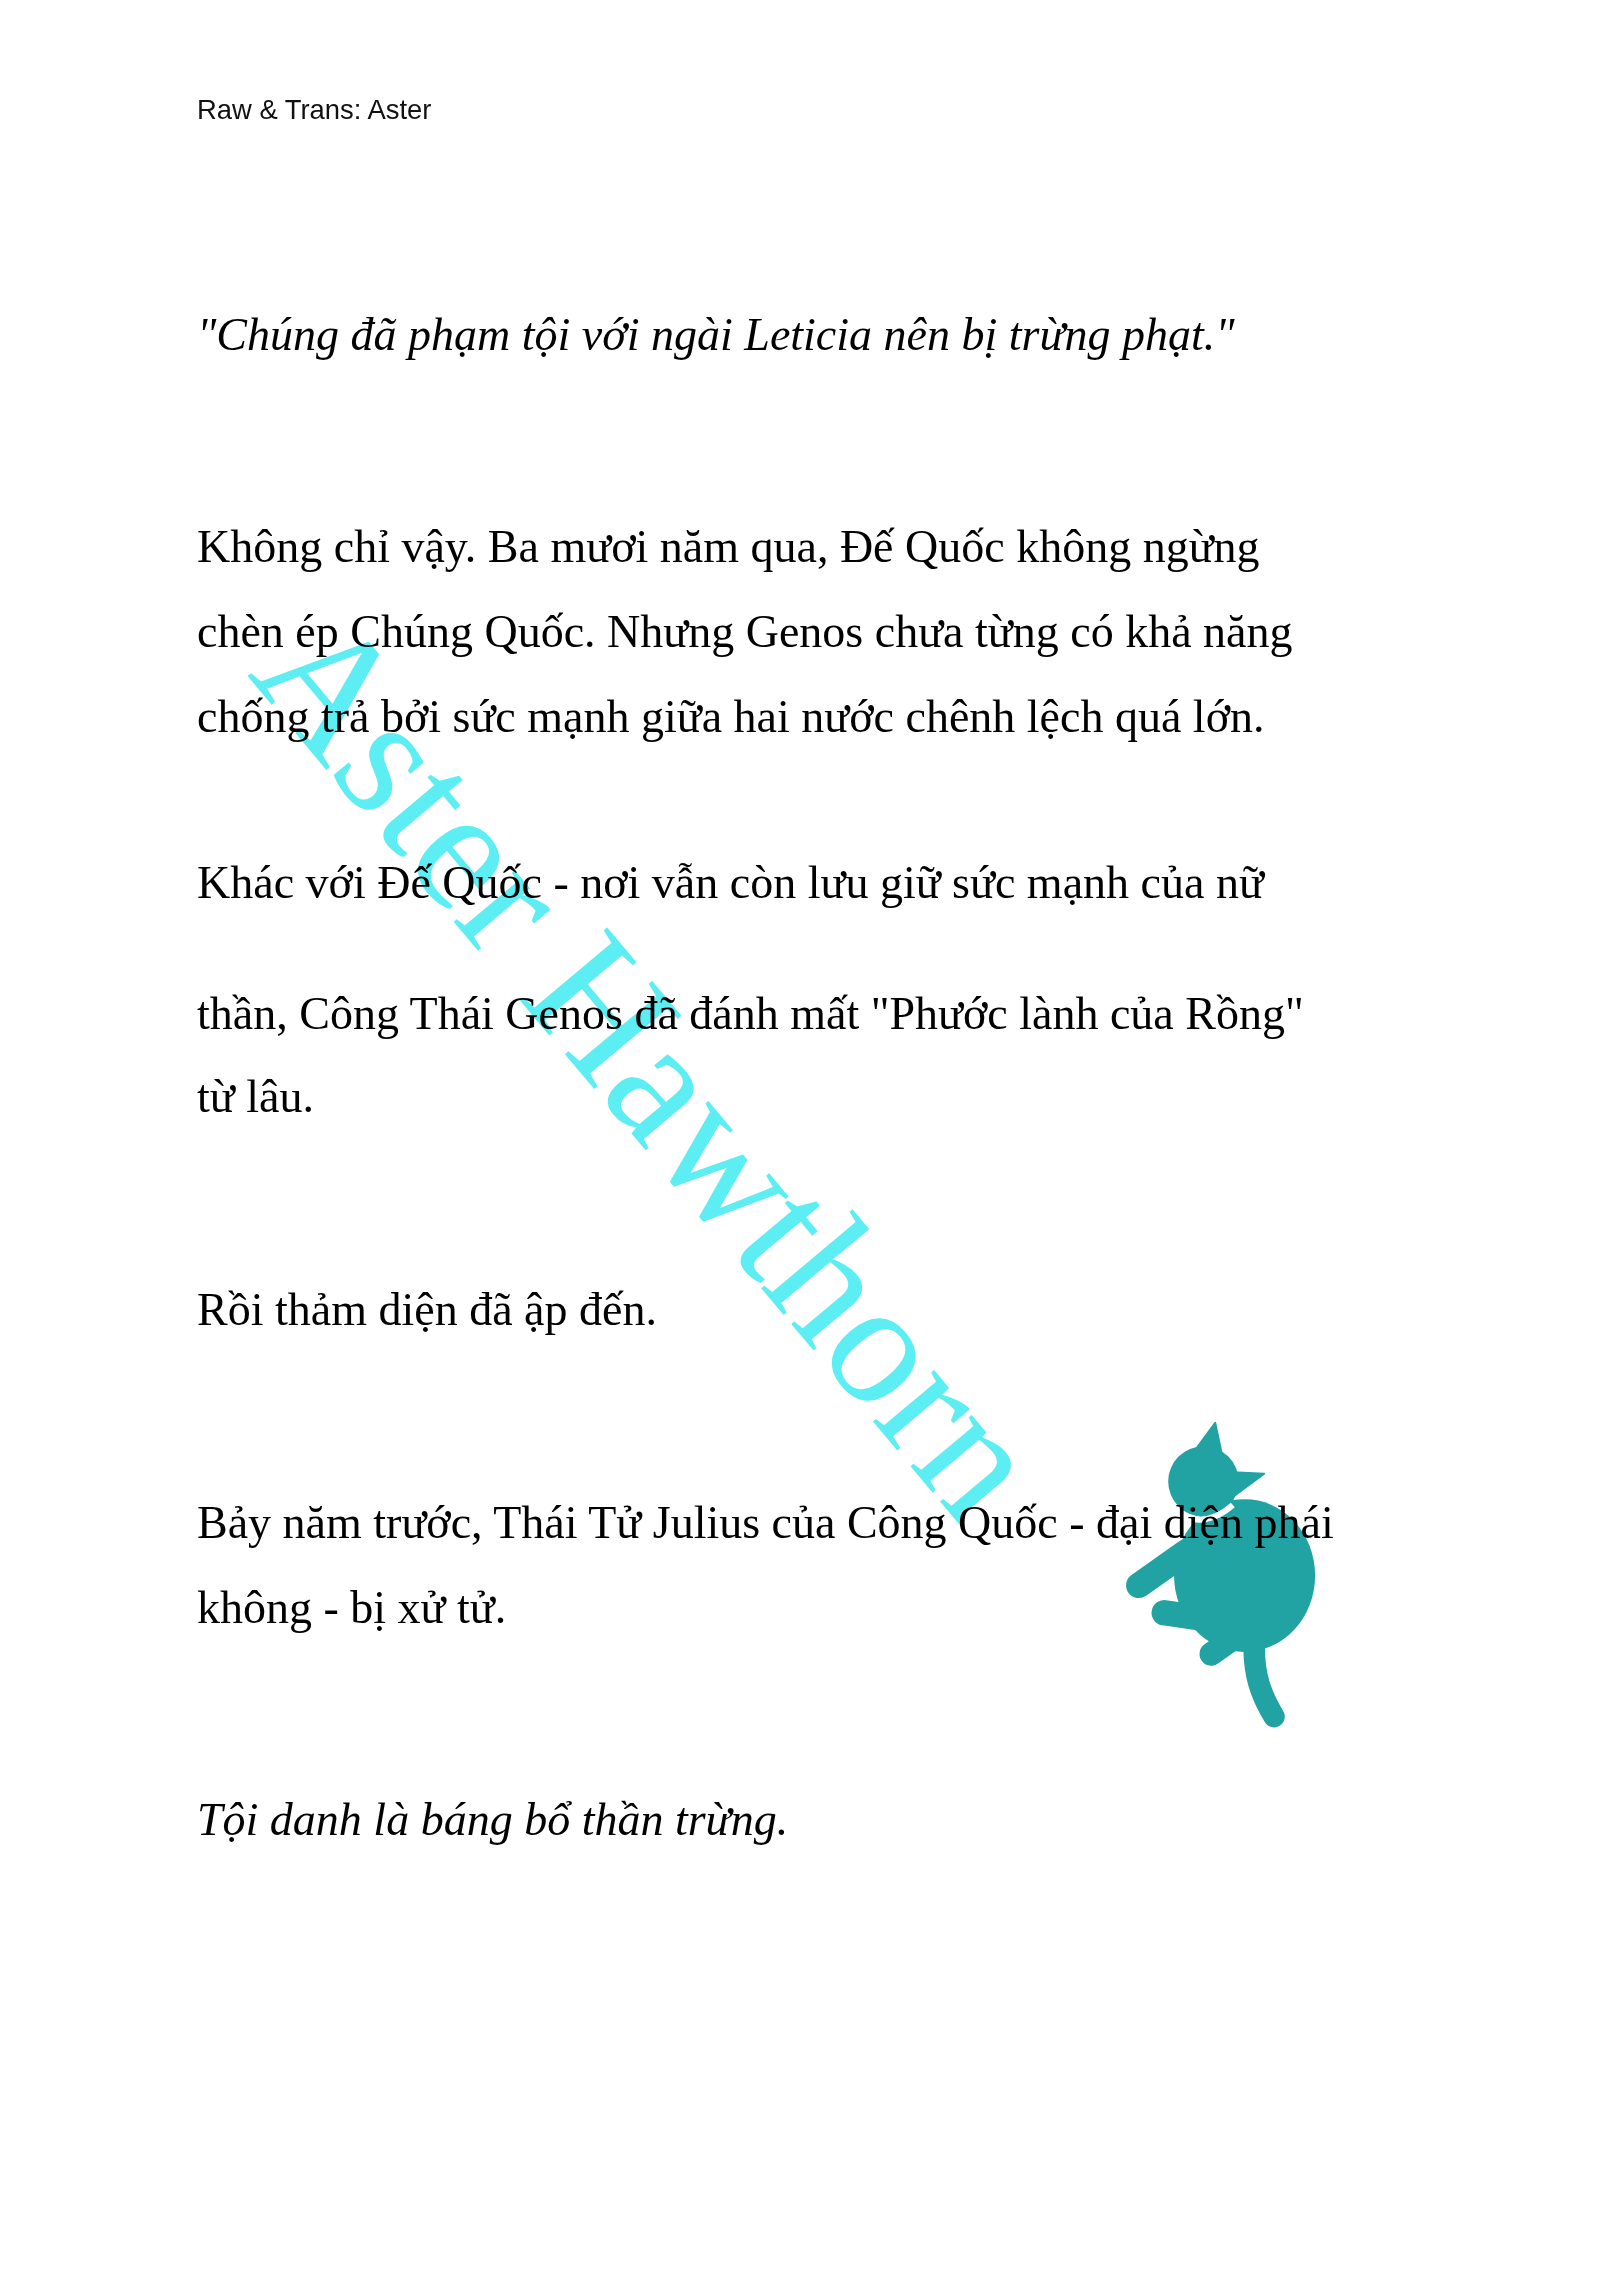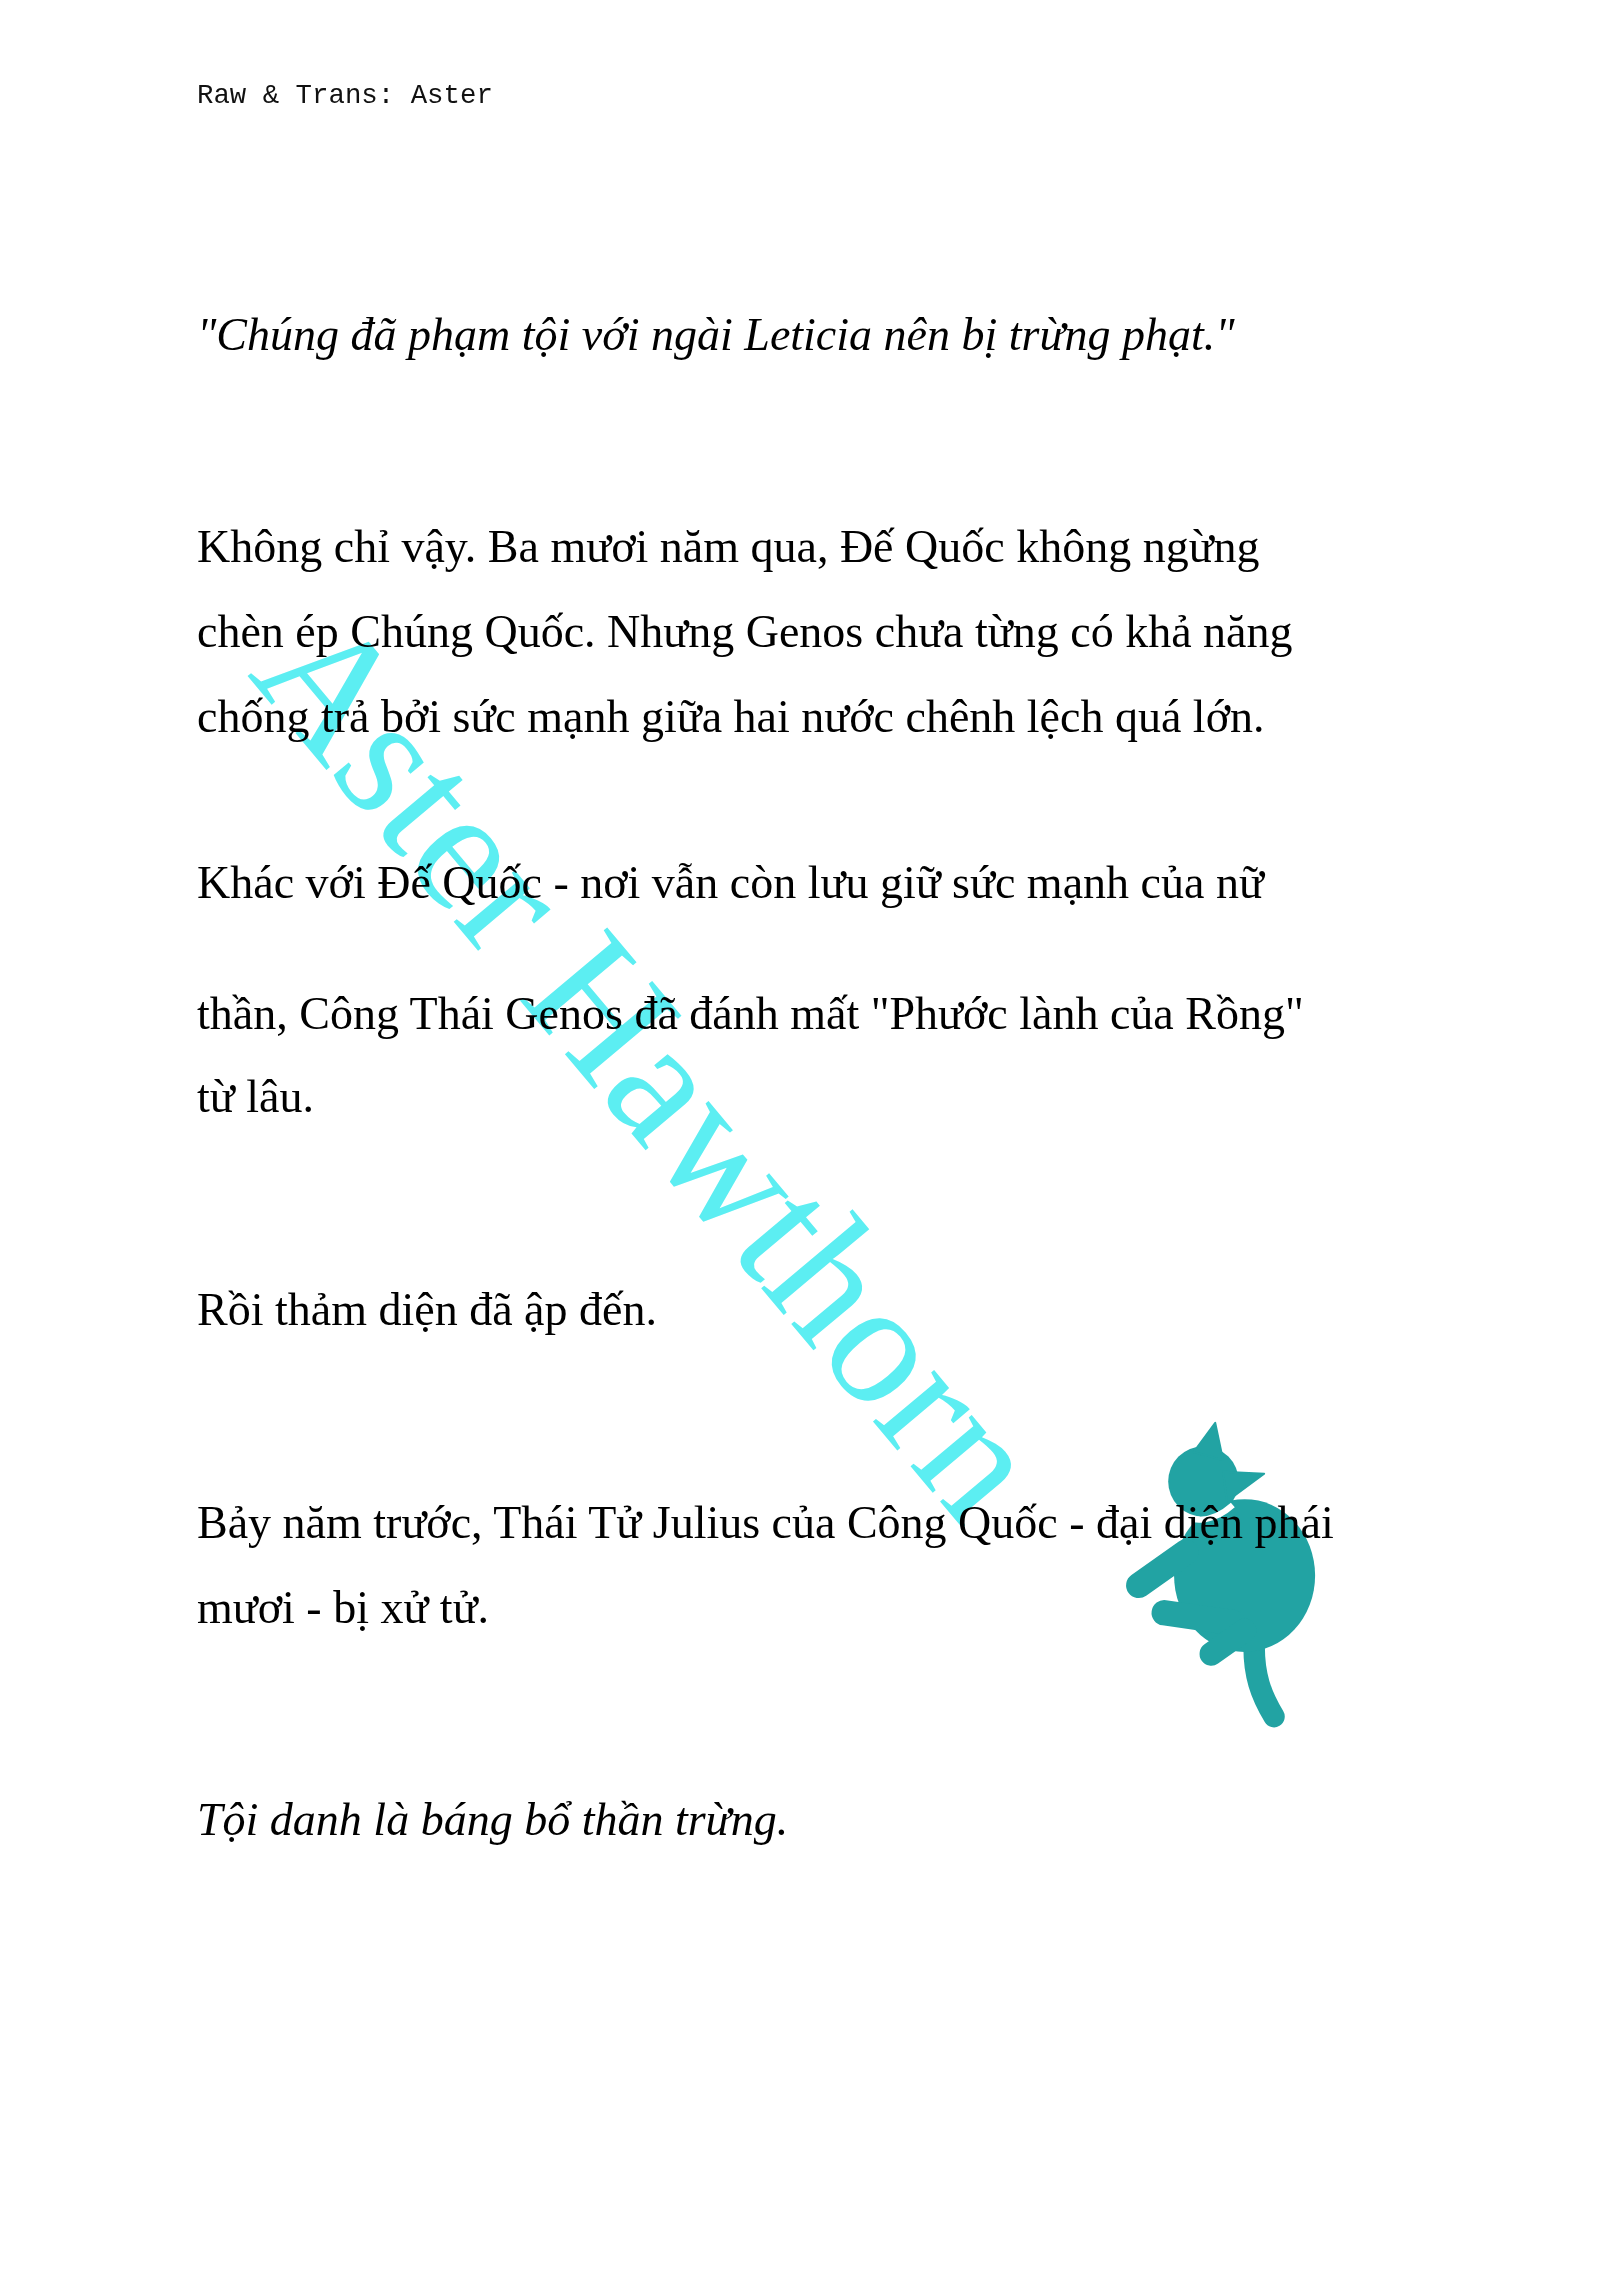--- a/index.html
+++ b/index.html
@@ -1,20 +1,20 @@
 <!DOCTYPE html>
 <html><head>
 <meta charset="utf-8">
 <style>
   html, body { margin: 0; padding: 0; background: #ffffff; }
   body { width: 1621px; height: 2293px; position: relative; overflow: hidden; }
   .page { position: absolute; left: 0; top: 0; width: 1621px; height: 2293px; background: #fff; }
   .header {
-    position: absolute; left: 197px; top: 80px;
-    font-family: Liberation Mono, monospace; font-size: 27.4px; line-height: 31px;
+    position: absolute; left: 197px; top: 94px;
+    font-family: Liberation Sans, sans-serif; font-size: 27.4px; line-height: 31px;
     color: #111; white-space: nowrap;
   }
   .watermark {
     position: absolute; left: 245px; top: 529px;
     font-family: "Liberation Serif", serif; font-size: 174px; line-height: 174px;
     color: #5ceef2; white-space: nowrap;
     transform-origin: 0 147px; transform: rotate(50deg);
     z-index: 1;
   }
   .cat { position: absolute; left: 1117px; top: 1411px; width: 216px; height: 333px; z-index: 2; }
@@ -63,19 +63,19 @@
     <div class="line" style="top:602px">chèn ép Chúng Quốc. Nhưng Genos chưa từng có khả năng</div>
     <div class="line" style="top:687px">chống trả bởi sức mạnh giữa hai nước chênh lệch quá lớn.</div>
 
     <div class="line" style="top:853px">Khác với Đế Quốc - nơi vẫn còn lưu giữ sức mạnh của nữ</div>
     <div class="line" style="top:984px">thần, Công Thái Genos đã đánh mất "Phước lành của Rồng"</div>
     <div class="line" style="top:1067px">từ lâu.</div>
 
     <div class="line" style="top:1280px">Rồi thảm diện đã ập đến.</div>
 
     <div class="line" style="top:1493px">Bảy năm trước, Thái Tử Julius của Công Quốc - đại diện phái</div>
-    <div class="line" style="top:1578px">mươi - bị xử tử.</div>
+    <div class="line" style="top:1578px">không - bị xử tử.</div>
 
     <div class="line italic" style="top:1790px">Tội danh là báng bổ thần trừng.</div>
   </div>
 
 </div>
 
 
 </body></html>

